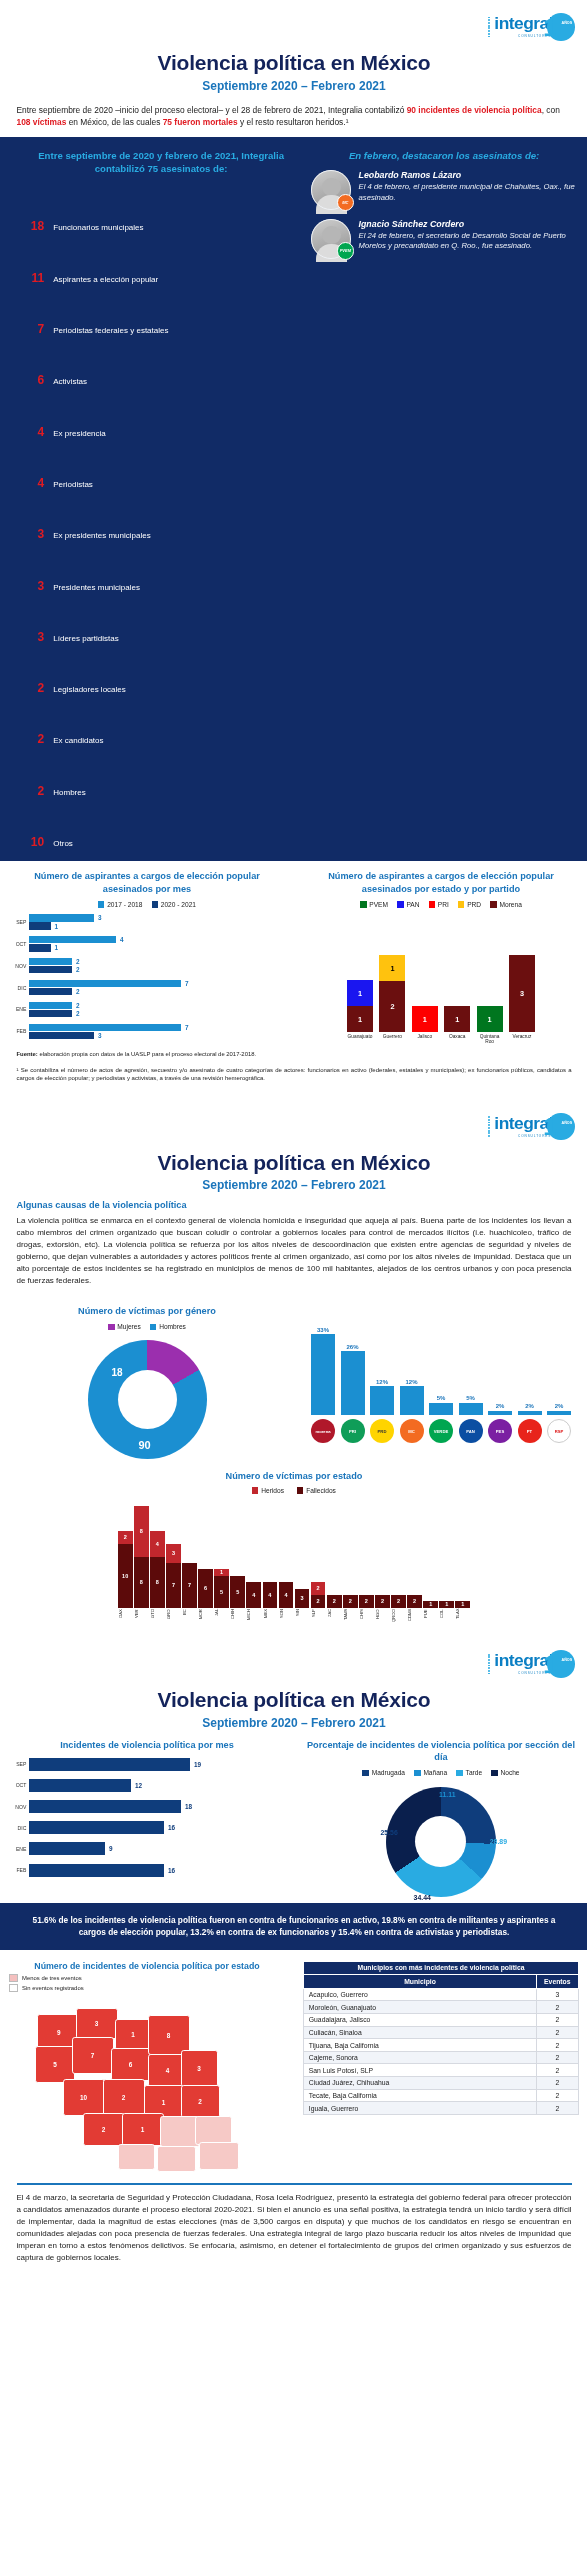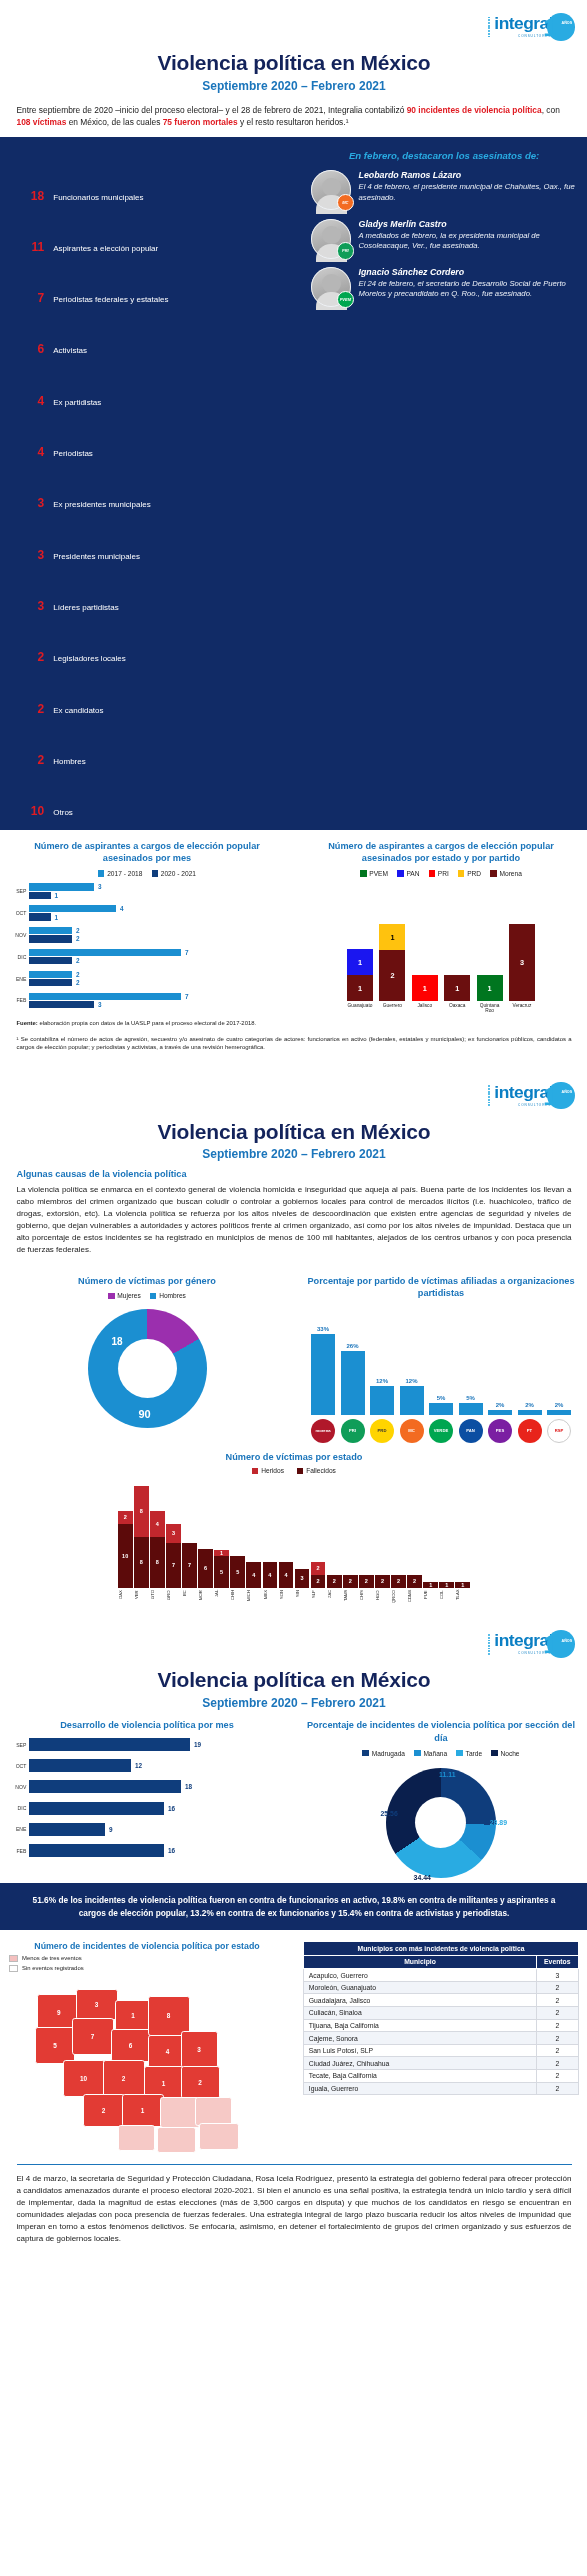--- a/index.html
+++ b/index.html
@@ -128,40 +128,41 @@
 
   <h1 class="title">Violencia política en México</h1>
   <h2 class="subtitle">Septiembre 2020 – Febrero 2021</h2>
 
   <p class="intro">
     <span>Entre septiembre de 2020 –inicio del proceso electoral– y el 28 de febrero de 2021, Integralia contabilizó </span><span class="red">90 incidentes de violencia política</span><span>, con </span><span class="red">108 víctimas</span><span> en México, de las cuales </span><span class="red">75 fueron mortales</span><span> y el resto resultaron heridos.¹</span>
   </p>
 
   <div class="navy">
     <div class="col-l">
+      <h3>Entre septiembre de 2020 y febrero de 2021, Integralia contabilizó 75 asesinatos de:</h3>
       <div id="victim-list">
           <div class="kv">
             <div class="num">18</div>
             <div class="lbl">Funcionarios municipales</div>
           </div>
           <div class="kv">
             <div class="num">11</div>
             <div class="lbl">Aspirantes a elección popular</div>
           </div>
           <div class="kv">
             <div class="num">7</div>
             <div class="lbl">Periodistas federales y estatales</div>
           </div>
           <div class="kv">
             <div class="num">6</div>
             <div class="lbl">Activistas</div>
           </div>
           <div class="kv">
             <div class="num">4</div>
-            <div class="lbl">Ex partidistas</div>
+            <div class="lbl">Ex presidencia</div>
           </div>
           <div class="kv">
             <div class="num">4</div>
             <div class="lbl">Periodistas</div>
           </div>
           <div class="kv">
             <div class="num">3</div>
             <div class="lbl">Ex presidentes municipales</div>
           </div>
           <div class="kv">
@@ -203,32 +204,20 @@
             <div>
               <div class="p-name">Leobardo Ramos Lázaro</div>
               <div class="p-desc">El 4 de febrero, el presidente municipal de Chahuites, Oax., fue asesinado.</div>
             </div>
           </div>
           <div class="person">
             <div class="avatar">
               <div class="head"></div>
               <div class="body"></div>
               <div class="ring"></div>
-              <div class="badge" style="background: rgb(15, 157, 88);">PRI</div>
-            </div>
-            <div>
-              <div class="p-name">Gladys Merlín Castro</div>
-              <div class="p-desc">A mediados de febrero, la ex presidenta municipal de Cosoleacaque, Ver., fue asesinada.</div>
-            </div>
-          </div>
-          <div class="person">
-            <div class="avatar">
-              <div class="head"></div>
-              <div class="body"></div>
-              <div class="ring"></div>
               <div class="badge" style="background: rgb(0, 166, 80);">PVEM</div>
             </div>
             <div>
               <div class="p-name">Ignacio Sánchez Cordero</div>
               <div class="p-desc">El 24 de febrero, el secretario de Desarrollo Social de Puerto Morelos y precandidato en Q. Roo., fue asesinado.</div>
             </div>
           </div>
         </div>
     </div>
   </div>
@@ -432,21 +421,20 @@
       <div id="donut-genero">
           <div style="position: relative; width: 119px; height: 119px; margin: 3.7px auto;">
             <div style="width: 119px; height: 119px; border-radius: 50%; background: conic-gradient(rgb(155, 47, 174) 0deg, rgb(155, 47, 174) 60deg, rgb(27, 143, 209) 60deg, rgb(27, 143, 209) 360deg);"></div>
             <div style="position: absolute; left: 30px; top: 30px; width: 59px; height: 59px; border-radius: 50%; background: rgb(255, 255, 255);"></div>
             <div style="position: absolute; left: 24px; top: 27.6px; color: rgb(255, 255, 255); font-size: 10px; font-weight: bold;">18</div>
             <div style="position: absolute; left: 51px; bottom: 7.3px; color: rgb(255, 255, 255); font-size: 11px; font-weight: bold;">90</div>
           </div>
         </div>
     </div>
     <div class="chart-box">
-      <div class="chart-title">Porcentaje por partido de víctimas afiliadas a organizaciones partidistas</div>
       <div class="barchart" id="bc-partido">
           <div class="bc-col">
             <div class="bc-val">33%</div>
             <div class="bc-bar" style="height: 81px; background: rgb(27, 143, 209);"></div>
           </div>
           <div class="bc-col">
             <div class="bc-val">26%</div>
             <div class="bc-bar" style="height: 64px; background: rgb(27, 143, 209);"></div>
           </div>
           <div class="bc-col">
@@ -620,21 +608,21 @@
     <div class="lg-anos">AÑOS</div>
     <div class="lg-text" style="padding-left:7.3px;">integralia</div>
     <div class="lg-sub" style="padding-left:7.3px;">CONSULTORES</div>
   </div>
 
   <h1 class="title">Violencia política en México</h1>
   <h2 class="subtitle">Septiembre 2020 – Febrero 2021</h2>
 
   <div class="charts">
     <div class="chart-box">
-      <div class="chart-title">Desarrollo de violencia política por mes</div>
+      <div class="chart-title">Incidentes de violencia política por mes</div>
       <div id="hbars-incidentes">
           <div class="hbar-group" style="margin-bottom: 6.4px;">
             <div class="hbar-label">SEP</div>
             <div class="hbar-rows">
               <div class="hbar-row" style="height: 13px;">
                 <div class="hbar" style="height: 13px; width: 161px; background: rgb(15, 61, 124);"></div>
                 <div class="hbar-val" style="color: rgb(15, 61, 124);">19</div>
               </div>
             </div>
           </div>

